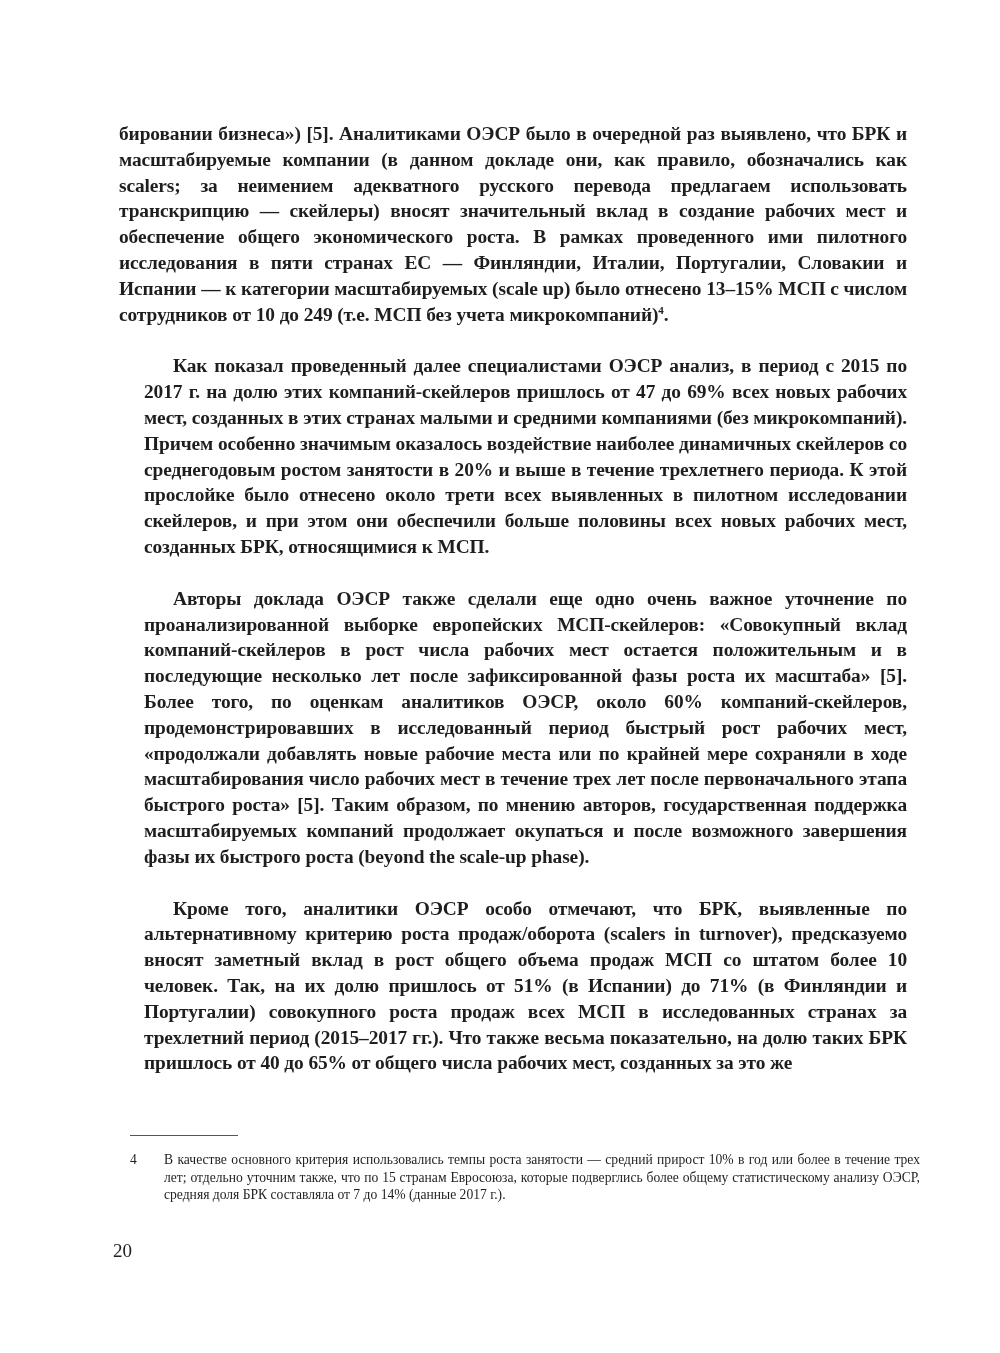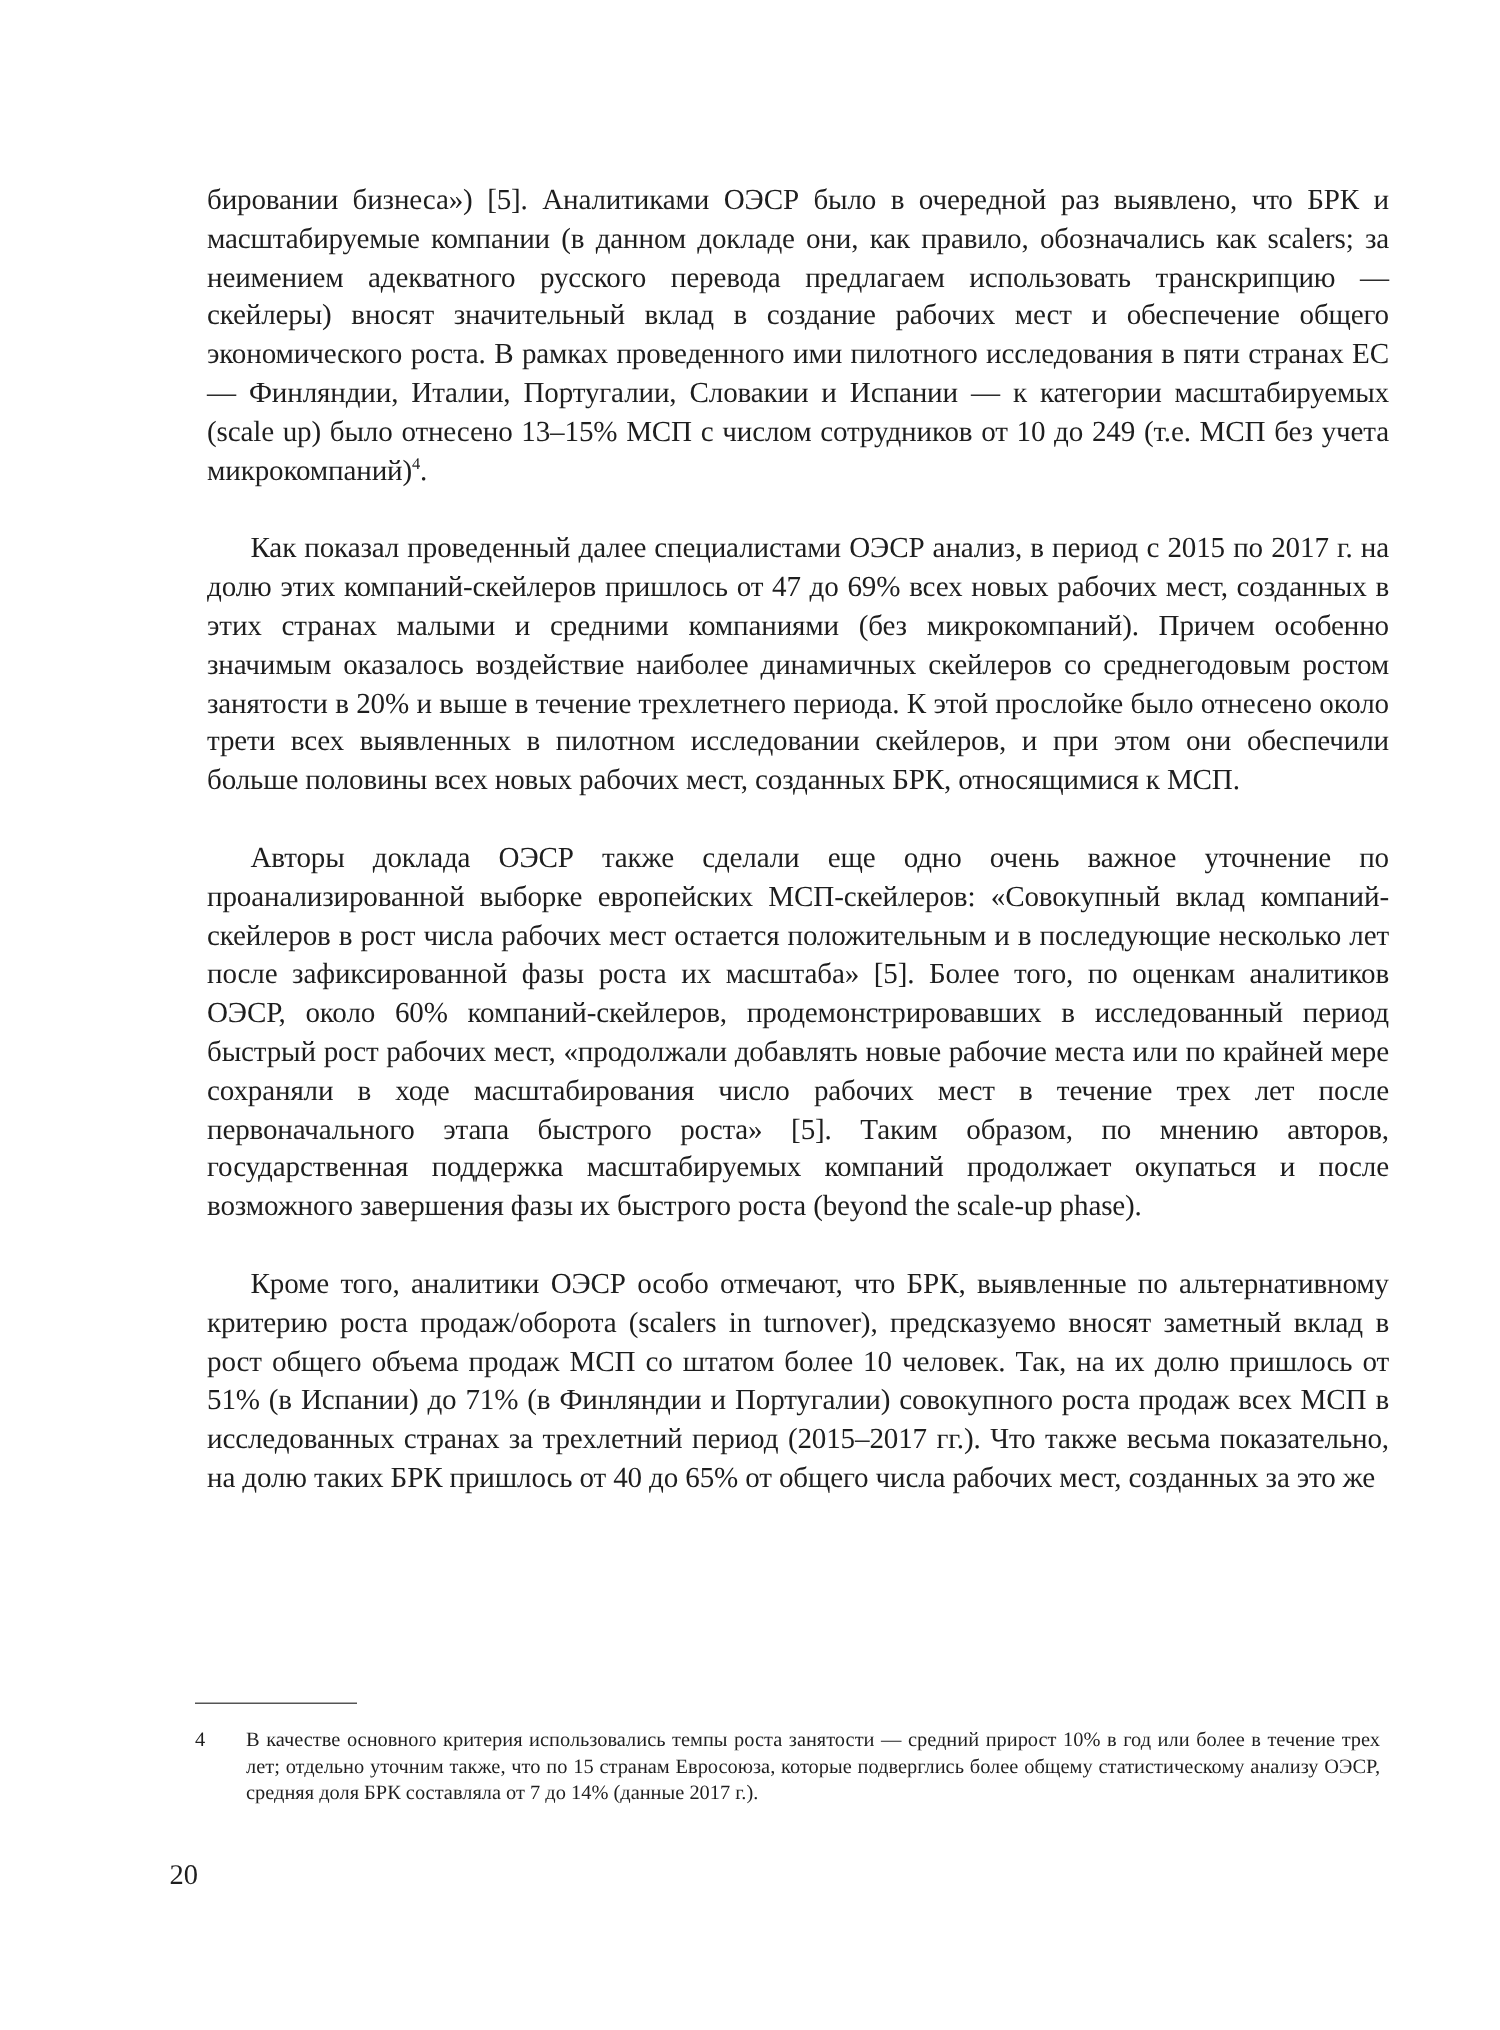--- a/index.html
+++ b/index.html
@@ -9,35 +9,37 @@
     }
     body {
       width: 1000px;
       height: 1353px;
       position: relative;
       overflow: hidden;
       color: #1e1e1e;
     }
     .page {
       position: absolute;
-      left: 138px;
+      left: 119px;
       top: 121px;
       width: 788px;
+      font-weight: bold;
     }
     .para {
       font-family: "Liberation Serif", "DejaVu Serif", serif;
       font-size: 19.4px;
       line-height: 25.8px;
       text-align: justify;
       margin: 0;
       letter-spacing: -0.1px;
       word-spacing: 0px;
     }
     .para.indent {
       text-indent: 29px;
+      margin-left: 25px;
     }
     .gap {
       height: 26px;
     }
     sup {
       font-size: 11px;
       line-height: 0;
       vertical-align: super;
     }
     .footnote-rule {

